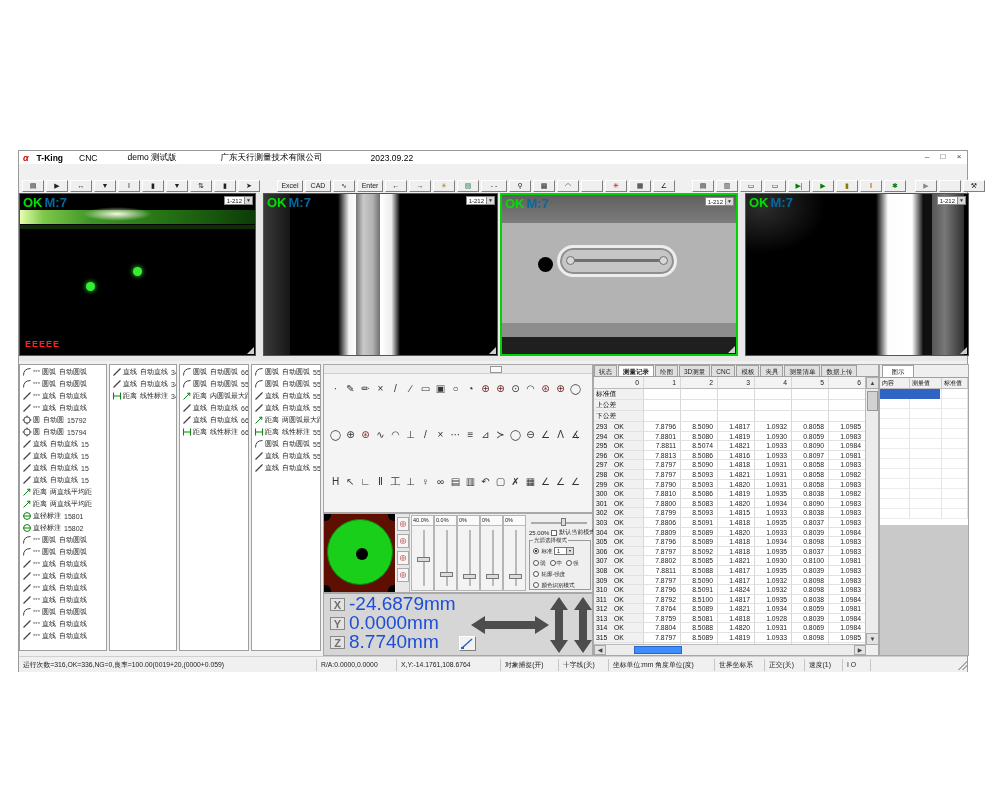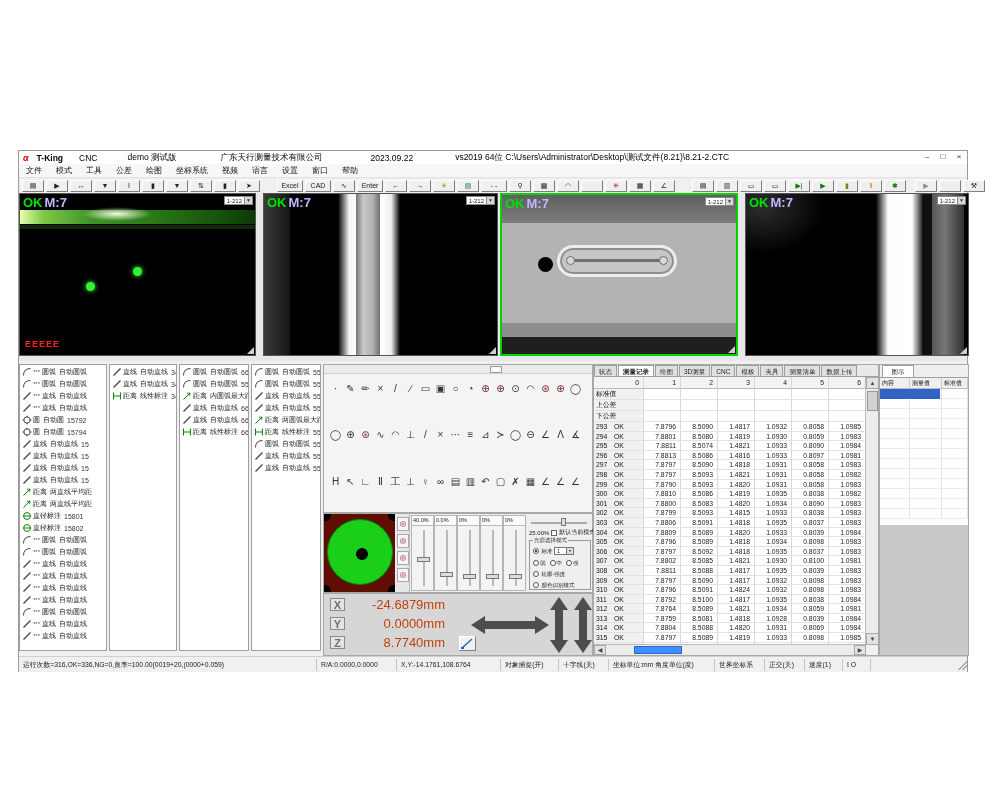--- a/index.html
+++ b/index.html
@@ -25,21 +25,21 @@
   .tgroup.end{margin-left:auto;margin-right:2px}
   .tbtn{min-width:22px;height:12px;margin-right:2px;border:1px solid;border-color:#fff #7f7f7f #7f7f7f #fff;background:#efefef;font-size:7px;line-height:10px;text-align:center;color:#222;padding:0 2px;white-space:nowrap}
   .tsep{width:1px;height:12px;background:#bbb;margin:0 4px}
 
   
   #cams{position:absolute;left:0;top:42px;width:100%;height:168px;background:#e8e8e8}
   .cam{position:absolute;top:0;height:163px;background:#000;overflow:hidden;border:1px solid #555}
   .cam.sel{border:2px solid #00d400}
   .camlabel{position:absolute;left:3px;top:1px;font-weight:bold;font-size:13px;z-index:5}
   .cam-ok{color:#00e000}
-  .cam-m{color:#c4b5fd;margin-left:2px}
+  .cam-m{color:#0369a1;margin-left:2px}
   .camcombo{position:absolute;right:2px;top:2px;z-index:5;display:flex;align-items:center;background:#fff;border:1px solid #888;height:9px;font-size:6px}
   .camcombo .zv{padding:0 2px;color:#222}
   .camcombo .dd{width:8px;height:7px;background:#d9d9d9;border-left:1px solid #888;font-size:5px;line-height:7px;text-align:center;color:#333}
   .grip{position:absolute;right:1px;bottom:1px;width:0;height:0;border-left:7px solid transparent;border-bottom:7px solid #cfcfcf;z-index:6}
   .deco{position:absolute}
   #cam1-note{position:absolute;left:5px;bottom:6px;color:#ff2020;font-size:9px;font-weight:bold;letter-spacing:1px;z-index:5}
   .gdot{position:absolute;width:9px;height:9px;border-radius:50%;background:#35ef35;box-shadow:0 0 5px #35ef35}
 
   
   #mid{position:absolute;left:0;top:213px;width:100%;height:292px;background:#f0f0f0}
@@ -87,21 +87,21 @@
   .radio{display:inline-block;width:6px;height:6px;border:1px solid #555;border-radius:50%;background:#fff;margin-right:1px;position:relative;top:1px}
   .radio.on::after{content:"";position:absolute;left:1px;top:1px;width:2px;height:2px;border-radius:50%;background:#000}
   .lr{position:absolute;left:3px;white-space:nowrap;font-size:5.5px}
   #combo1{display:inline-block;width:20px;height:8px;border:1px solid #777;background:#fff;font-size:5.5px;line-height:7px;padding-left:2px;position:relative}
   #combo1 .dd{position:absolute;right:0;top:0;width:7px;height:6px;background:#ddd;border-left:1px solid #777;font-size:4px;line-height:6px;text-align:center}
 
   
   #dro{position:absolute;left:304px;top:229px;width:270px;height:63px;background:#d6d6d6;border:1px solid #a8a8a8}
   .drorow{position:absolute;left:6px;height:16px;display:flex;align-items:center}
   .droicon{width:15px;height:13px;border:1px solid #8a8a8a;color:#6f6f6f;background:#e3e3e3;font-size:11px;line-height:12px;text-align:center;font-weight:bold;margin-right:4px}
-  .droval{width:96px;text-align:right;font-size:13px;color:#c2410c}
+  .droval{width:96px;font-size:19px;color:#1d4ed8}
   #joy{position:absolute;left:145px;top:1px}
   #angbtn{position:absolute;left:135px;top:42px;width:17px;height:15px;border:1px solid;border-color:#fff #7f7f7f #7f7f7f #fff;background:#f2f2f2;text-align:center}
 
   
   #tablepane{position:absolute;left:574px;top:0;width:286px;height:292px;background:#f0f0f0;border:1px solid #a8a8a8}
   #ttabs{position:absolute;left:0;top:0;width:100%;height:12px;display:flex;background:#e9e9e9;border-bottom:1px solid #9f9f9f}
   .ttab{padding:0 4px;font-size:6.5px;line-height:11px;border:1px solid #9f9f9f;border-bottom:none;background:#e0e0e0;margin-right:1px;white-space:nowrap;color:#222}
   .ttab.active{background:#fff;font-weight:bold}
   #tgrid{position:absolute;left:0;top:12px;width:272px;height:268px;background:#fff;overflow:hidden}
   .trow{display:flex;height:9.6px}
@@ -144,41 +144,27 @@
 <div id="root">
   <div id="win">
 
     <div id="titlebar">
       <span id="logo">α</span>
       <span class="tb-t" style="margin-left:8px;font-weight:bold">T-King</span>
       <span class="tb-t" style="margin-left:16px">CNC</span>
       <span class="tb-t" style="margin-left:30px">demo 测试版</span>
       <span class="tb-t" style="margin-left:44px">广东天行测量技术有限公司</span>
       <span class="tb-t" style="margin-left:48px">2023.09.22</span>
-      <span class="tb-t" style="margin-left:42px">vs2019 64位  C:\Users\Administrator\Desktop\测试文件(8.21)\8.21-2.CTC</span>
       <span id="tb-controls">
         <span class="wbtn">–</span>
         <span class="wbtn">□</span>
         <span class="wbtn">×</span>
       </span>
     </div>
 
-    <div id="menubar">
-        <span class="mitem">文件</span>
-        <span class="mitem">模式</span>
-        <span class="mitem">工具</span>
-        <span class="mitem">公差</span>
-        <span class="mitem">绘图</span>
-        <span class="mitem">坐标系统</span>
-        <span class="mitem">视频</span>
-        <span class="mitem">语言</span>
-        <span class="mitem">设置</span>
-        <span class="mitem">窗口</span>
-        <span class="mitem">帮助</span>
-      </div>
     <div id="toolbar">
         <span class="tgroup">
           <span class="tbtn">▤</span>
           <span class="tbtn">▶</span>
           <span class="tbtn">↔</span>
           <span class="tbtn">▼</span>
           <span class="tbtn">I</span>
           <span class="tbtn">▮</span>
           <span class="tbtn">▼</span>
           <span class="tbtn">⇅</span>

